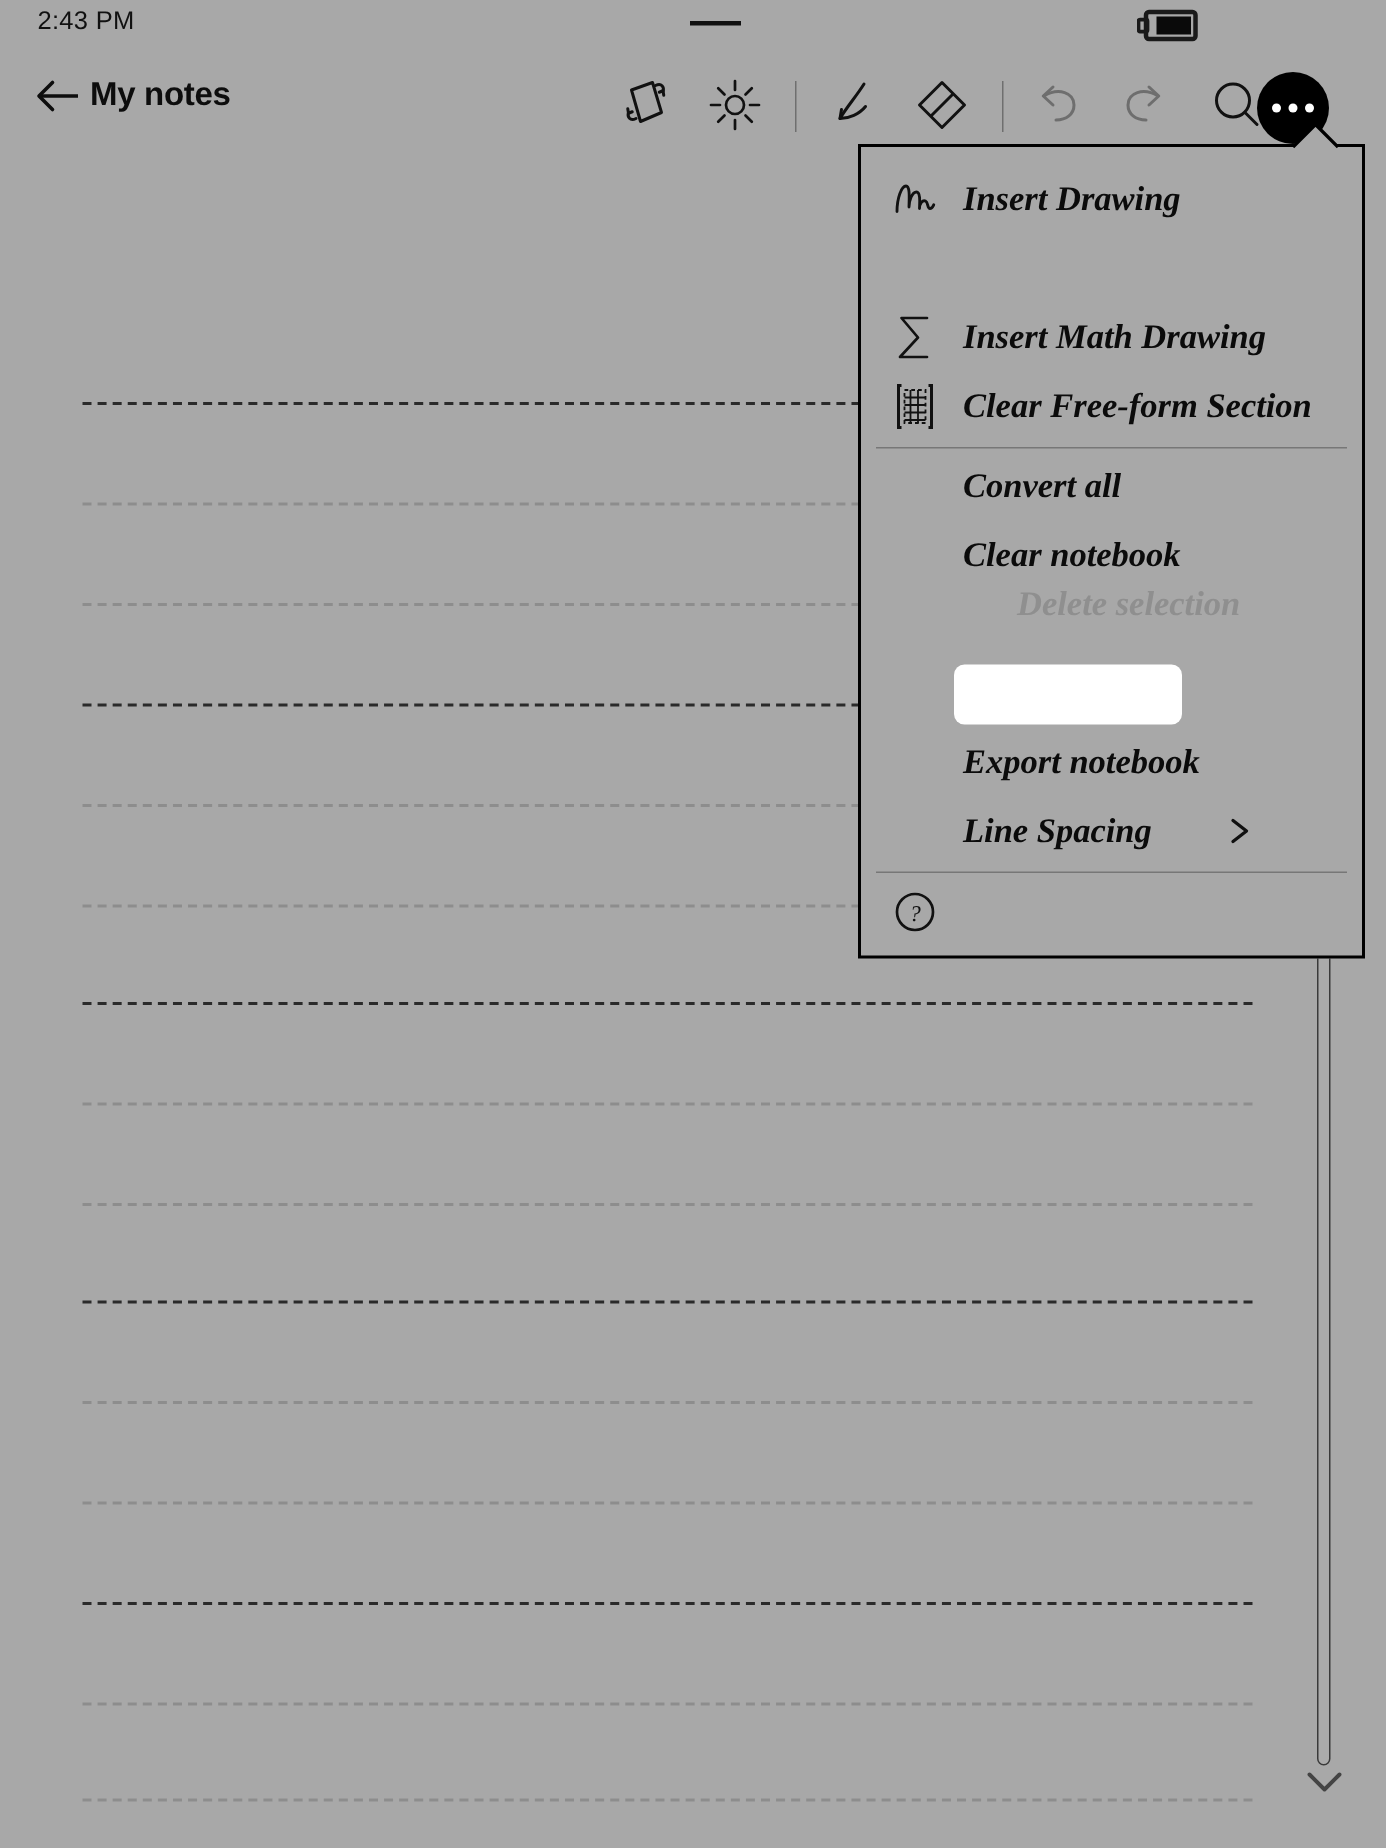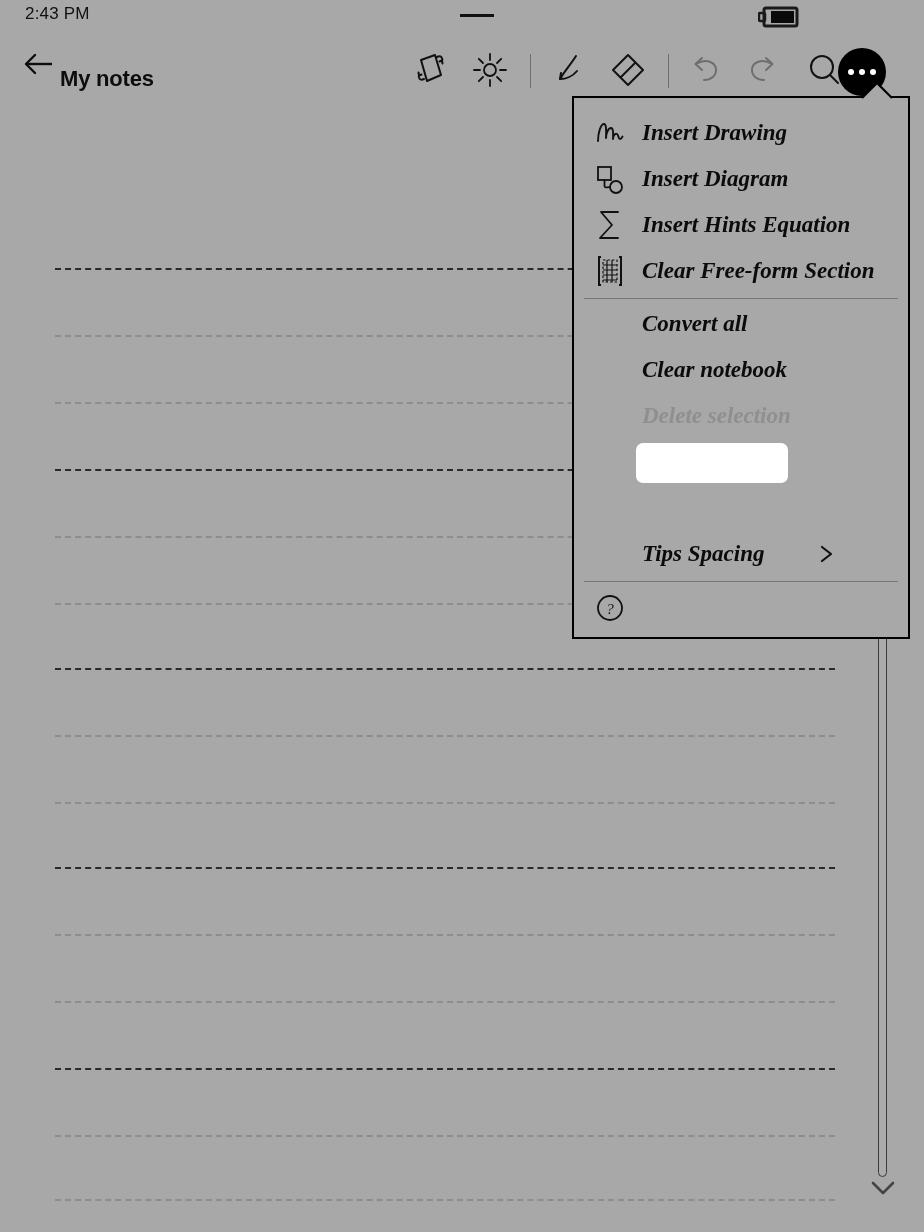--- a/index.html
+++ b/index.html
@@ -58,21 +58,21 @@
   #back-arrow {
     position: absolute;
     left: 24px;
     top: 22px;
     width: 30px;
     height: 24px;
   }
   #page-title {
     position: absolute;
     left: 60px;
-    top: 36px;
+    top: 20px;
     font-size: 22px;
     font-weight: bold;
     color: #0d0d0d;
     letter-spacing: -0.2px;
   }
   .tool-btn {
     position: absolute;
     top: 18px;
     width: 44px;
     height: 44px;
@@ -363,40 +363,28 @@
     <span class="menu-icon">
       <svg width="36" height="46" viewBox="0 0 36 46">
         <g stroke="#111" stroke-width="1.9" fill="none" stroke-linecap="round" stroke-linejoin="round">
           <path d="M6 31 C6 22 9 14 12 14 C15 14 14 24 14 28 C14 24 16 18 19 18 C22 18 21 27 21 29 C21 26 23 23 25 24 C27 25 26 29 28 29 C29.5 29 30 27.5 30.5 26.5"></path>
         </g>
       </svg>
     </span>
     <span class="menu-label">Insert Drawing</span>
   </div>
 
-  <div class="menu-item" style="top:58px;">
-    <span class="menu-icon">
-      <svg width="36" height="46" viewBox="0 0 36 46">
-        <g stroke="#111" stroke-width="1.8" fill="none">
-          <rect x="6" y="11" width="13" height="13"></rect>
-          <circle cx="24" cy="31" r="6"></circle>
-          <path d="M12.5 24 L12.5 30 C12.5 31.5 14 31.5 17.8 31.2" stroke-linecap="round"></path>
-        </g>
-      </svg>
-    </span>
-    <span class="menu-label">Insert Diagram</span>
-  </div>
 
   <div class="menu-item" style="top:104px;">
     <span class="menu-icon">
       <svg width="36" height="46" viewBox="0 0 36 46">
         <path d="M26 10 H9 L20 23 L8 36 H26" stroke="#111" stroke-width="1.8" fill="none" stroke-linejoin="round" stroke-linecap="round"></path>
       </svg>
     </span>
-    <span class="menu-label">Insert Hints Equation</span>
+    <span class="menu-label">Insert Math Drawing</span>
   </div>
 
   <div class="menu-item" style="top:150px;">
     <span class="menu-icon">
       <svg width="36" height="46" viewBox="0 0 36 46">
         <g stroke="#111" fill="none">
           <path d="M9 9 H7 V37 H9 M27 9 H29 V37 H27" stroke-width="2"></path>
           <rect x="11" y="12" width="14" height="22" stroke-width="1.2" stroke-dasharray="2.5 2"></rect>
           <path d="M11 17 H25 M11 22 H25 M11 27 H25 M11 32 H25" stroke-width="1.2"></path>
           <path d="M15 12 V34 M20 12 V34" stroke-width="1.2"></path>
@@ -409,29 +397,32 @@
   <div class="menu-divider" style="top:200px;"></div>
 
   <div class="menu-item" style="top:249px;">
     <span class="menu-label">Clear notebook</span>
   </div>
 
   <div class="menu-item" style="top:203px;">
     <span class="menu-label">Convert all</span>
   </div>
 
-  <div class="menu-item" style="top:295px;">
+  <div class="menu-item" style="top:282px;margin-left:36px;">
     <span class="menu-label disabled">Delete selection</span>
   </div>
 
   <div id="refresh-highlight"></div>
 
+  <div class="menu-item" style="top:387px;">
+    <span class="menu-label">Export notebook</span>
+  </div>
 
   <div class="menu-item" style="top:433px;">
-    <span class="menu-label">Tips Spacing</span>
+    <span class="menu-label">Line Spacing</span>
     <span id="line-spacing-chevron">
       <svg width="18" height="20" viewBox="0 0 18 20">
         <path d="M4 3 L13 10 L4 17" stroke="#111" stroke-width="2.2" fill="none" stroke-linecap="round" stroke-linejoin="round"></path>
       </svg>
     </span>
   </div>
 
   <div class="menu-divider" style="top:483px;"></div>
 
   <div class="menu-item" style="top:487px;">

